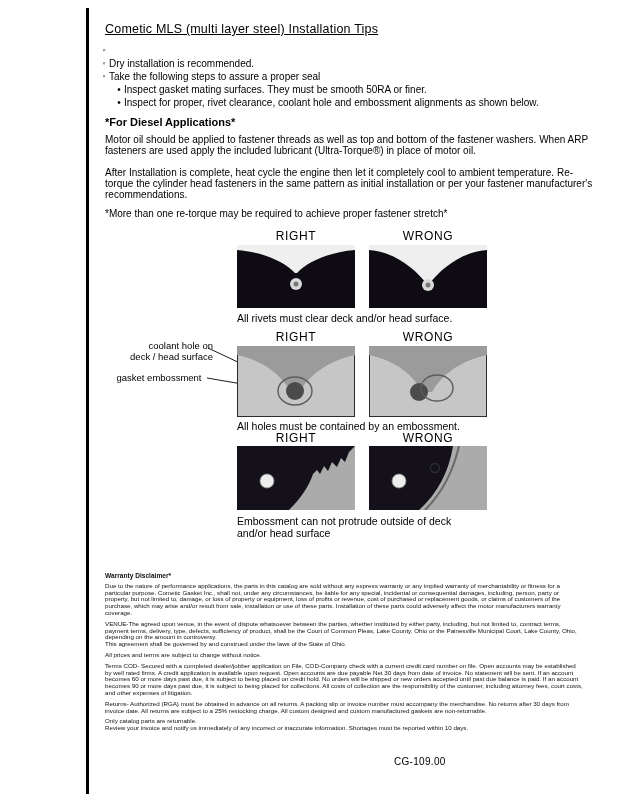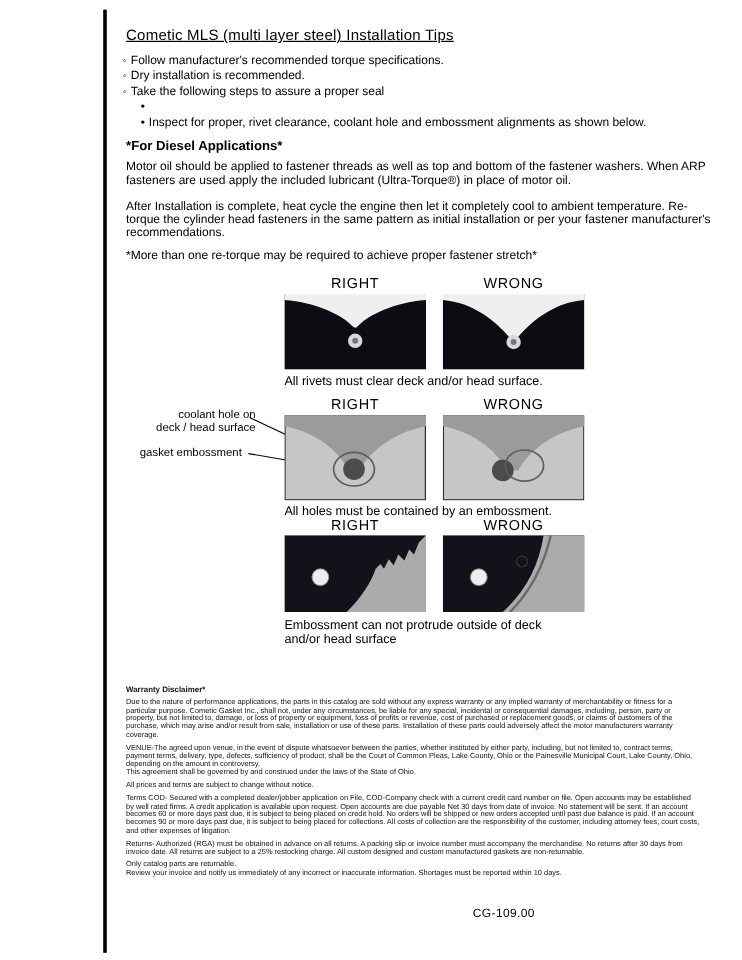--- a/index.html
+++ b/index.html
@@ -59,32 +59,32 @@
 
 <div class="page">
 
   <div class="left-rule"></div>
 
   <h1 class="title">Cometic MLS (multi layer steel) Installation Tips</h1>
 
   <div class="bullets">
     <div class="b-row">
       <span class="mk">◦</span>
-      <span>Follow manufacturer's recommended torque specifications.</span>
     </div>
     <div class="b-row">
       <span class="mk">◦</span>
       <span>Dry installation is recommended.</span>
     </div>
     <div class="b-row">
       <span class="mk">◦</span>
       <span>Take the following steps to assure a proper seal</span>
     </div>
     <div class="b-row sub">
       <span class="mk">•</span>
+      <span>Inspect gasket mating surfaces.  They must be smooth 50RA or finer.</span>
     </div>
     <div class="b-row sub">
       <span class="mk">•</span>
       <span>Inspect for proper, rivet clearance, coolant hole and embossment alignments as shown below.</span>
     </div>
   </div>
 
   <div class="diesel-heading">*For Diesel Applications*</div>
   <div class="body-para p1">Motor oil should be applied to fastener threads as well as top and bottom of the fastener washers. When ARP fasteners are used apply the included lubricant (Ultra-Torque®) in place of motor oil.</div>
   <div class="body-para p2">After Installation is complete, heat cycle the engine then let it completely cool to ambient temperature. Re-torque the cylinder head fasteners in the same pattern as initial installation or per your fastener manufacturer's recommendations.</div>

